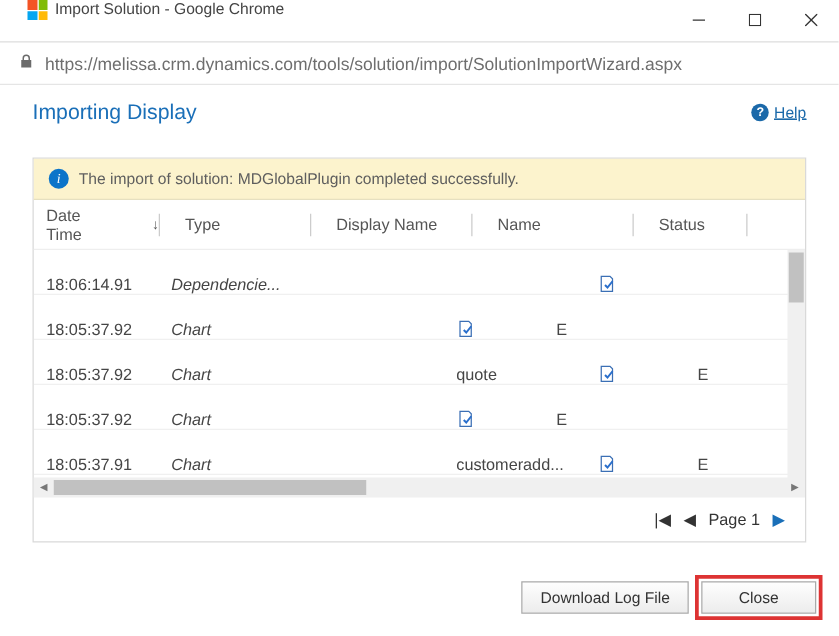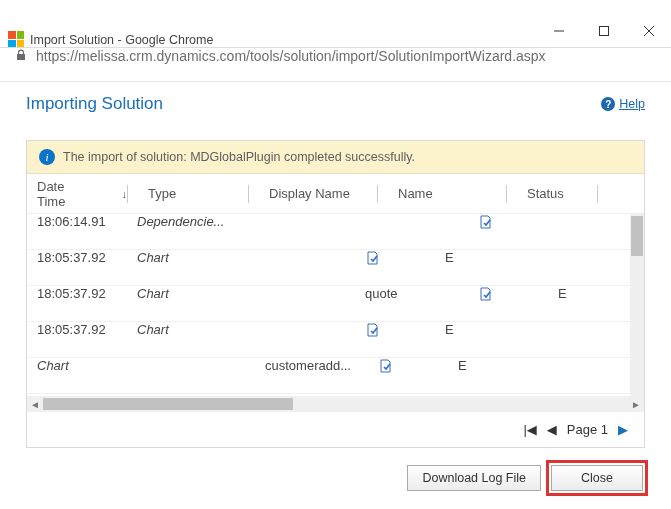--- a/index.html
+++ b/index.html
@@ -1,29 +1,29 @@
 <!DOCTYPE html>
 <html><head>
 <meta charset="utf-8">
 <style>
   * { box-sizing: border-box; }
   html, body { margin: 0; padding: 0; font-family: "Segoe UI", Arial, sans-serif; font-size: 13px; color: #333; }
   body { width: 671px; height: 509px; background: #fff; overflow: hidden; }
 
   
-  .titlebar { height: 48px; display: flex; align-items: flex-end; padding: 0 0 0 8px; border-bottom: 1px solid #ddd; }
+  .titlebar { height: 34px; display: flex; align-items: flex-start; padding: 0 0 0 22px; border-bottom: 1px solid #ddd; }
   .titlebar .ms-logo { width: 16px; height: 16px; display: inline-grid; grid-template-columns: 1fr 1fr; grid-template-rows: 1fr 1fr; gap: 1px; margin-right: 6px; }
   .ms-logo span:nth-child(1){ background:#f35325; } .ms-logo span:nth-child(2){ background:#81bc06; }
   .ms-logo span:nth-child(3){ background:#05a6f0; } .ms-logo span:nth-child(4){ background:#ffba08; }
   .titlebar .title { flex: 1; font-size: 12.5px; color: #444; }
   .win-btn { width: 45px; height: 32px; display: flex; align-items: center; justify-content: center; color: #555; }
   .win-btn svg { width: 10px; height: 10px; }
 
   
-  .addressbar { height: 34px; display: flex; align-items: flex-start; padding: 0 14px; border-bottom: 1px solid #e5e5e5; color: #555; }
+  .addressbar { height: 34px; display: flex; align-items: center; padding: 0 14px; border-bottom: 1px solid #e5e5e5; color: #555; }
   .addressbar .lock { margin-right: 8px; color: #666; }
   .addressbar .url { font-size: 14px; color: #6e6e6e; white-space: nowrap; overflow: hidden; text-overflow: ellipsis; }
 
   
   .content { padding: 12px 26px 0 26px; }
   .header-row { display: flex; align-items: center; justify-content: space-between; }
   .page-title { font-size: 17px; color: #1a6fb8; font-weight: 500; }
   .help-link { font-size: 12.5px; color: #1b69a9; text-decoration: underline; display: flex; align-items: center; gap: 4px; }
   .help-icon { width: 14px; height: 14px; border-radius: 50%; background: #1b69a9; color: #fff; display: inline-flex; align-items: center; justify-content: center; font-size: 10px; font-weight: bold; }
 
@@ -35,40 +35,40 @@
   
   .grid-wrap { position: relative; }
   .grid-head { display: flex; align-items: center; height: 40px; border-bottom: 1px solid #eee; color: #555; font-size: 13px; }
   .col-divider { width: 1px; height: 18px; background: #ccc; margin: 0 10px 0 0; }
   .gh { display: flex; align-items: center; padding-left: 10px; gap: 23px; }
   .c-dt { width: 100px; } .c-type { width: 110px; } .c-dn { width: 118px; }
   .c-name { width: 118px; } .c-status { width: 80px; } .c-last { flex: 1; }
   .sort-arrow { margin-left: 4px; font-size: 11px; }
 
   .grid-body { max-height: 184px; overflow: hidden; position: relative; }
-  .row { display: flex; align-items: flex-start; height: 36px; border-bottom: 1px solid #f0f0f0; font-size: 13px; color: #454545; }
+  .row { display: flex; align-items: flex-end; height: 36px; border-bottom: 1px solid #f0f0f0; font-size: 13px; color: #454545; }
   .row > div { padding-left: 10px; white-space: nowrap; overflow: hidden; text-overflow: ellipsis; }
   .r-dt { width: 100px; } .r-type { width: 115px; font-style: italic; } .r-dn { width: 113px; }
   .r-name { width: 113px; } .r-status { width: 80px; display:flex; align-items:center; } .r-last { flex: 1; }
   .status-ic { width:16px; height:16px; }
 
   .vscroll-track { position: absolute; right: 0; top: 40px; width: 14px; height: 184px; background: #f0f0f0; }
   .vscroll-thumb { position: absolute; left: 1px; top: 2px; width: 12px; height: 40px; background: #c1c1c1; }
 
   .hscroll { height: 16px; background: #f0f0f0; position: relative; margin-top: 2px; }
   .hscroll .arrow { width: 16px; height: 16px; display: flex; align-items:center; justify-content:center; position:absolute; top:0; font-size:10px; color:#777; }
   .hscroll .arrow.left{ left:0; } .hscroll .arrow.right{ right:0; }
   .hscroll .hthumb { position:absolute; left:16px; top:2px; height:12px; width:250px; background:#c1c1c1; }
 
   .pager { display:flex; justify-content:flex-end; align-items:center; gap:10px; padding: 10px 16px; color:#333; font-size:13px; }
   .pager .nav-ic { color:#333; }
   .pager .nav-next { color:#1a6fb8; }
 
   
-  .footer { position: absolute; bottom: 18px; right: 28px; display:flex; gap:10px; }
+  .footer { position: absolute; bottom: 18px; right: 18px; display:flex; gap:10px; }
   .btn { min-width: 92px; height: 26px; padding: 0 14px; display:inline-flex; align-items:center; justify-content:center; font-size: 12.5px; color:#333; background: linear-gradient(#fefefe,#ececec); border:1px solid #a9a9a9; }
   .btn.close-hl { outline: 3px solid #d33; outline-offset: 2px; }
 
 </style>
 </head>
 <body>
 
 <div class="titlebar">
   <span class="ms-logo">
       <span></span>
@@ -99,21 +99,21 @@
   <span class="lock">
     <svg width="14" height="14" viewBox="0 0 14 14">
         <path d="M4 6V4.5a3 3 0 016 0V6h1v6H3V6h1zm1.2 0h3.6V4.5a1.8 1.8 0 10-3.6 0V6z" fill="#6b6b6b"></path>
       </svg>
   </span>
   <span class="url">https://melissa.crm.dynamics.com/tools/solution/import/SolutionImportWizard.aspx</span>
 </div>
 
 <div class="content">
   <div class="header-row">
-    <div class="page-title">Importing Solution</div>
+    <div class="page-title">Importing Display</div>
     <a class="help-link">
       <span class="help-icon">?</span>
       <span style="text-decoration-line: underline;"><u>Help</u></span>
     </a>
   </div>
 
   <div class="panel">
 
     <div class="info-banner">
       <span class="info-icon">i</span>
@@ -183,20 +183,21 @@
             <div class="r-dn"></div>
             <div class="r-status">
               <svg class="status-ic" viewBox="0 0 16 16">
                 <path d="M3 2h7l2 2v10H3z" fill="#fff" stroke="#3b6fb5"></path>
                 <path d="M6 9l2 2 4-5" fill="none" stroke="#2a6fcc" stroke-width="1.6"></path>
               </svg>
             </div>
             <div class="r-last">E</div>
           </div>
           <div class="row">
+            <div class="r-dt">18:05:37.91</div>
             <div class="r-type">Chart</div>
             <div class="r-dn"></div>
             <div class="r-name">customeradd...</div>
             <div class="r-status">
               <svg class="status-ic" viewBox="0 0 16 16">
                 <path d="M3 2h7l2 2v10H3z" fill="#fff" stroke="#3b6fb5"></path>
                 <path d="M6 9l2 2 4-5" fill="none" stroke="#2a6fcc" stroke-width="1.6"></path>
               </svg>
             </div>
             <div class="r-last">E</div>

